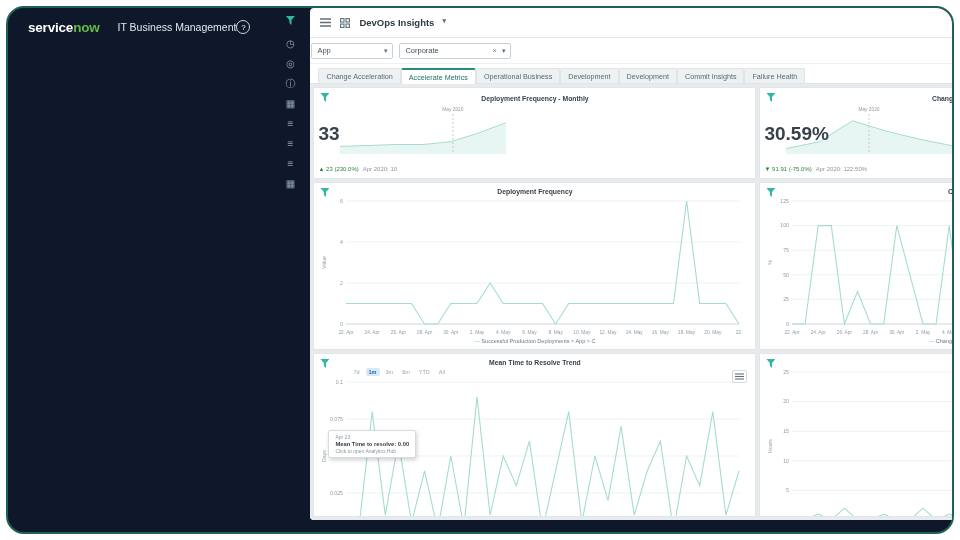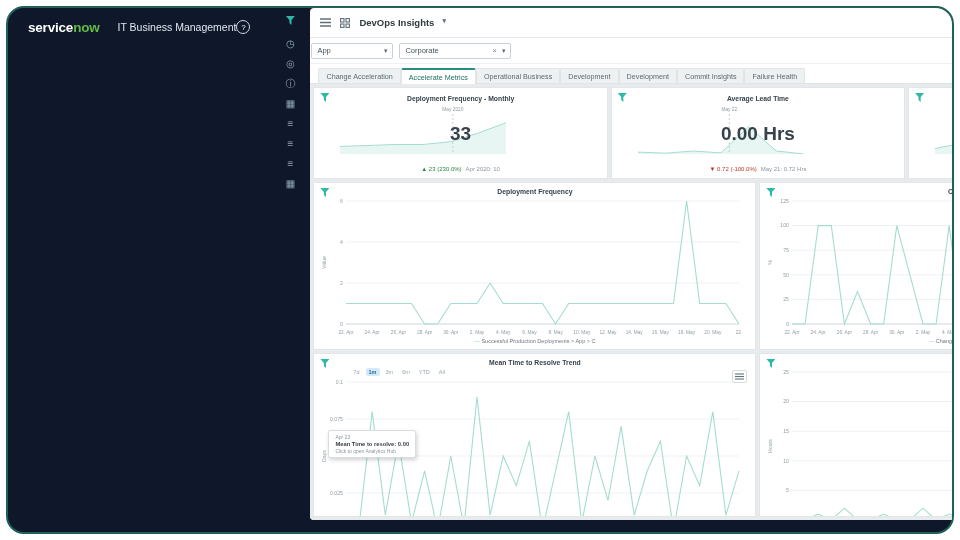--- a/index.html
+++ b/index.html
@@ -29,21 +29,21 @@
   .filter-row{height:26px;flex:0 0 auto;display:flex;align-items:center;gap:6px;padding:0 1px;border-bottom:1px solid #eef1f2}
   .select-box{height:16px;border:1px solid #c8d1d6;border-radius:2px;display:flex;align-items:center;gap:8px;padding:0 5px;font-size:7.5px;color:#44525a;cursor:pointer}
   .select-box .x{font-size:8px;color:#7d8b92}
   
   .tabs{flex:0 0 auto;display:flex;gap:0;padding:4px 8px 0;border-bottom:1px solid #dfe4e6;background:#fff}
   .tab{font-size:7.2px;color:#5a6a72;background:#eef1f2;border:1px solid #dfe4e6;border-bottom:none;padding:3px 7px 2px;border-radius:2px 2px 0 0;cursor:pointer;white-space:nowrap}
   .tab.active{background:#fff;color:#1f6f63;border-top:2px solid #278e7d;font-weight:normal;margin-bottom:-1px}
   
   .dashboard{flex:1;min-height:0;background:#e8ebed;padding:3px;display:flex;flex-direction:column;gap:3px;overflow:hidden}
   .kpi-row{height:92px;flex:0 0 auto;display:flex;gap:3px}
-  .kpi-card{flex:1;background:#fff;border:1px solid #e2e6e8;position:relative;display:flex;flex-direction:column;align-items:center;justify-content:space-between;padding:7px 4px 6px;overflow:hidden}
+  .kpi-card{flex:1;background:#fff;border:1px solid #e2e6e8;position:relative;display:flex;flex-direction:column;justify-content:space-between;padding:7px 4px 6px;overflow:hidden}
   .card-funnel{position:absolute;top:5px;left:6px;z-index:2}
   .kpi-title{font-size:6.8px;font-weight:bold;color:#37424a;z-index:1;text-align:center}
   .kpi-value{font-size:19px;font-weight:600;color:#37424a;z-index:1}
   .kpi-delta{font-size:6px;color:#8a979e;z-index:1;display:flex;gap:4px;white-space:nowrap}
   .spark-host{position:absolute;left:26px;right:26px;top:16px;bottom:24px;z-index:0}
   
   .charts-row{height:168px;flex:0 0 auto;display:flex;gap:3px}
   .bottom-row{flex:1;min-height:0;display:flex;gap:3px}
   .chart-card{flex:1;min-width:0;background:#fff;border:1px solid #e2e6e8;position:relative;display:flex;flex-direction:column;padding:5px 6px 3px;overflow:hidden}
   .chart-title{font-size:6.8px;font-weight:bold;color:#37424a;text-align:center;flex:0 0 auto}
@@ -178,37 +178,20 @@
                   <polyline points="0.0,42.4 27.7,41.5 55.3,40.5 83.0,40.5 110.7,37.7 138.3,29.1 166.0,18.7" fill="none" stroke="#a5dcd1" stroke-width="1"></polyline>
                   <line x1="112.9" y1="10" x2="112.9" y2="50" stroke="#c3cdd2" stroke-dasharray="2,2"></line>
                   <text x="112.9" y="7" text-anchor="middle" font-size="4.8" fill="#909ca3">May 2020</text>
                 </svg>
               </div>
             <div class="kpi-title">Deployment Frequency - Monthly</div>
             <div class="kpi-value">33</div>
             <div class="kpi-delta">
               <span style="color: rgb(46, 133, 64);">▲ 23 (230.0%)</span>
               <span>Apr 2020: 10</span>
-            </div>
-          </div>
-          <div class="kpi-card">
-            <div class="funnel card-funnel"></div>
-            <div class="spark-host">
-                <svg width="166" height="50">
-                  <path d="M0,50 L0.0,48.1 L27.7,49.2 L55.3,47.0 L83.0,48.9 L110.7,22.6 L138.3,47.0 L166.0,50.0 L166,50 Z" fill="rgba(165,220,209,0.25)" stroke="none"></path>
-                  <polyline points="0.0,48.1 27.7,49.2 55.3,47.0 83.0,48.9 110.7,22.6 138.3,47.0 166.0,50.0" fill="none" stroke="#a5dcd1" stroke-width="1"></polyline>
-                  <line x1="91.3" y1="10" x2="91.3" y2="50" stroke="#c3cdd2" stroke-dasharray="2,2"></line>
-                  <text x="91.3" y="7" text-anchor="middle" font-size="4.8" fill="#909ca3">May 22</text>
-                </svg>
-              </div>
-            <div class="kpi-title">Average Lead Time</div>
-            <div class="kpi-value">0.00 Hrs</div>
-            <div class="kpi-delta">
-              <span style="color: rgb(192, 57, 43);">▼ 0.72 (-100.0%)</span>
-              <span>May 21: 0.72 Hrs</span>
             </div>
           </div>
           <div class="kpi-card">
             <div class="funnel card-funnel"></div>
             <div class="spark-host">
                 <svg width="166" height="50">
                   <path d="M0,50 L0.0,44.6 L33.2,37.8 L66.4,16.8 L99.6,26.9 L132.8,35.1 L166.0,41.7 L166,50 Z" fill="rgba(165,220,209,0.25)" stroke="none"></path>
                   <polyline points="0.0,44.6 33.2,37.8 66.4,16.8 99.6,26.9 132.8,35.1 166.0,41.7" fill="none" stroke="#a5dcd1" stroke-width="1"></polyline>
                   <line x1="83.0" y1="10" x2="83.0" y2="50" stroke="#c3cdd2" stroke-dasharray="2,2"></line>
                   <text x="83.0" y="7" text-anchor="middle" font-size="4.8" fill="#909ca3">May 2020</text>

